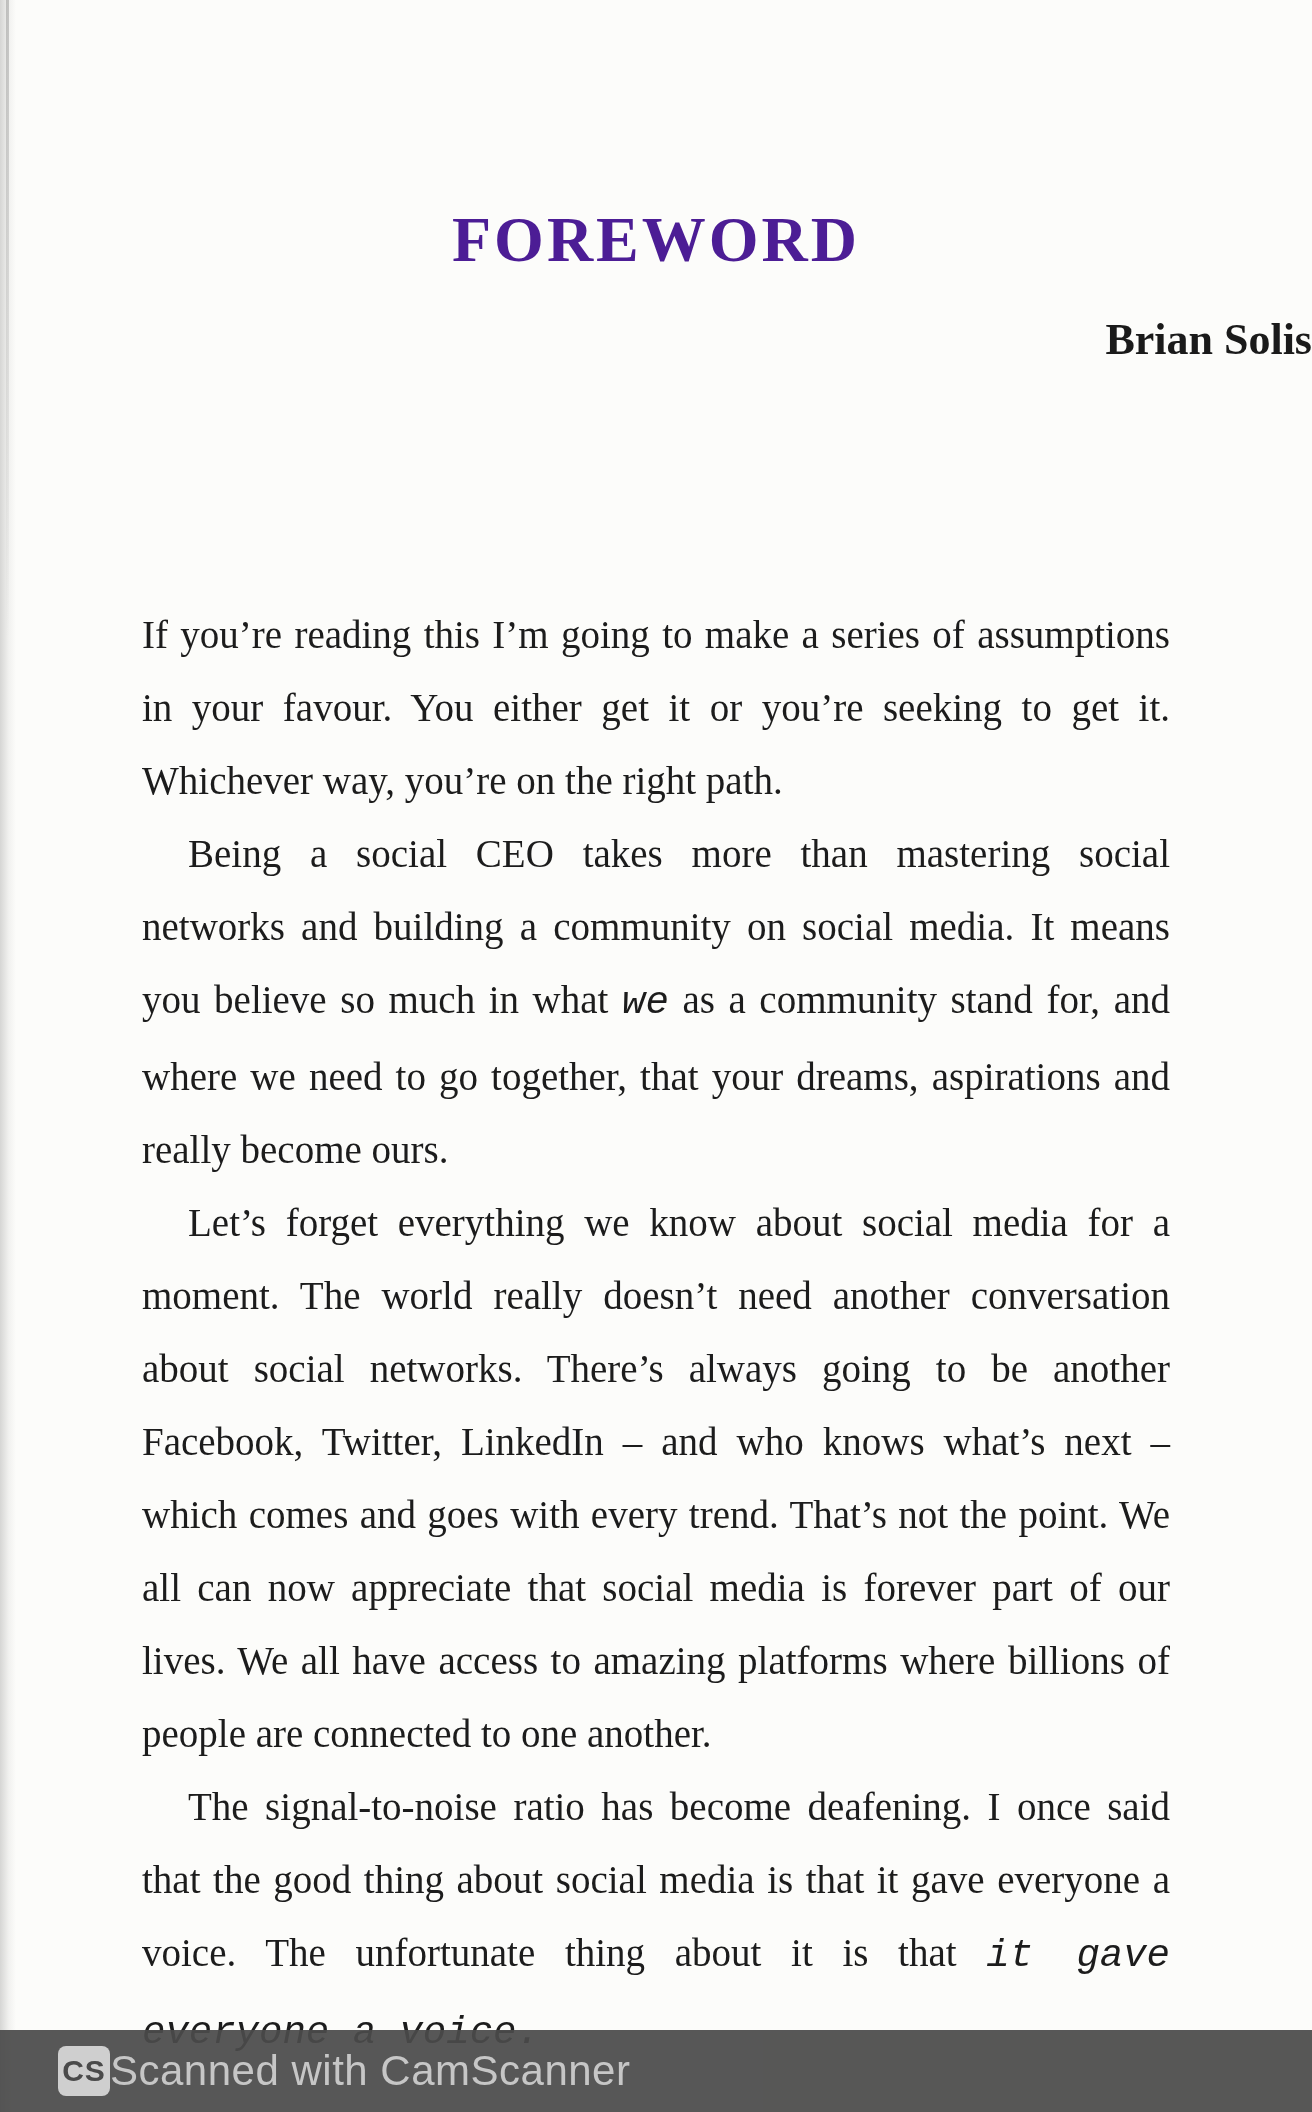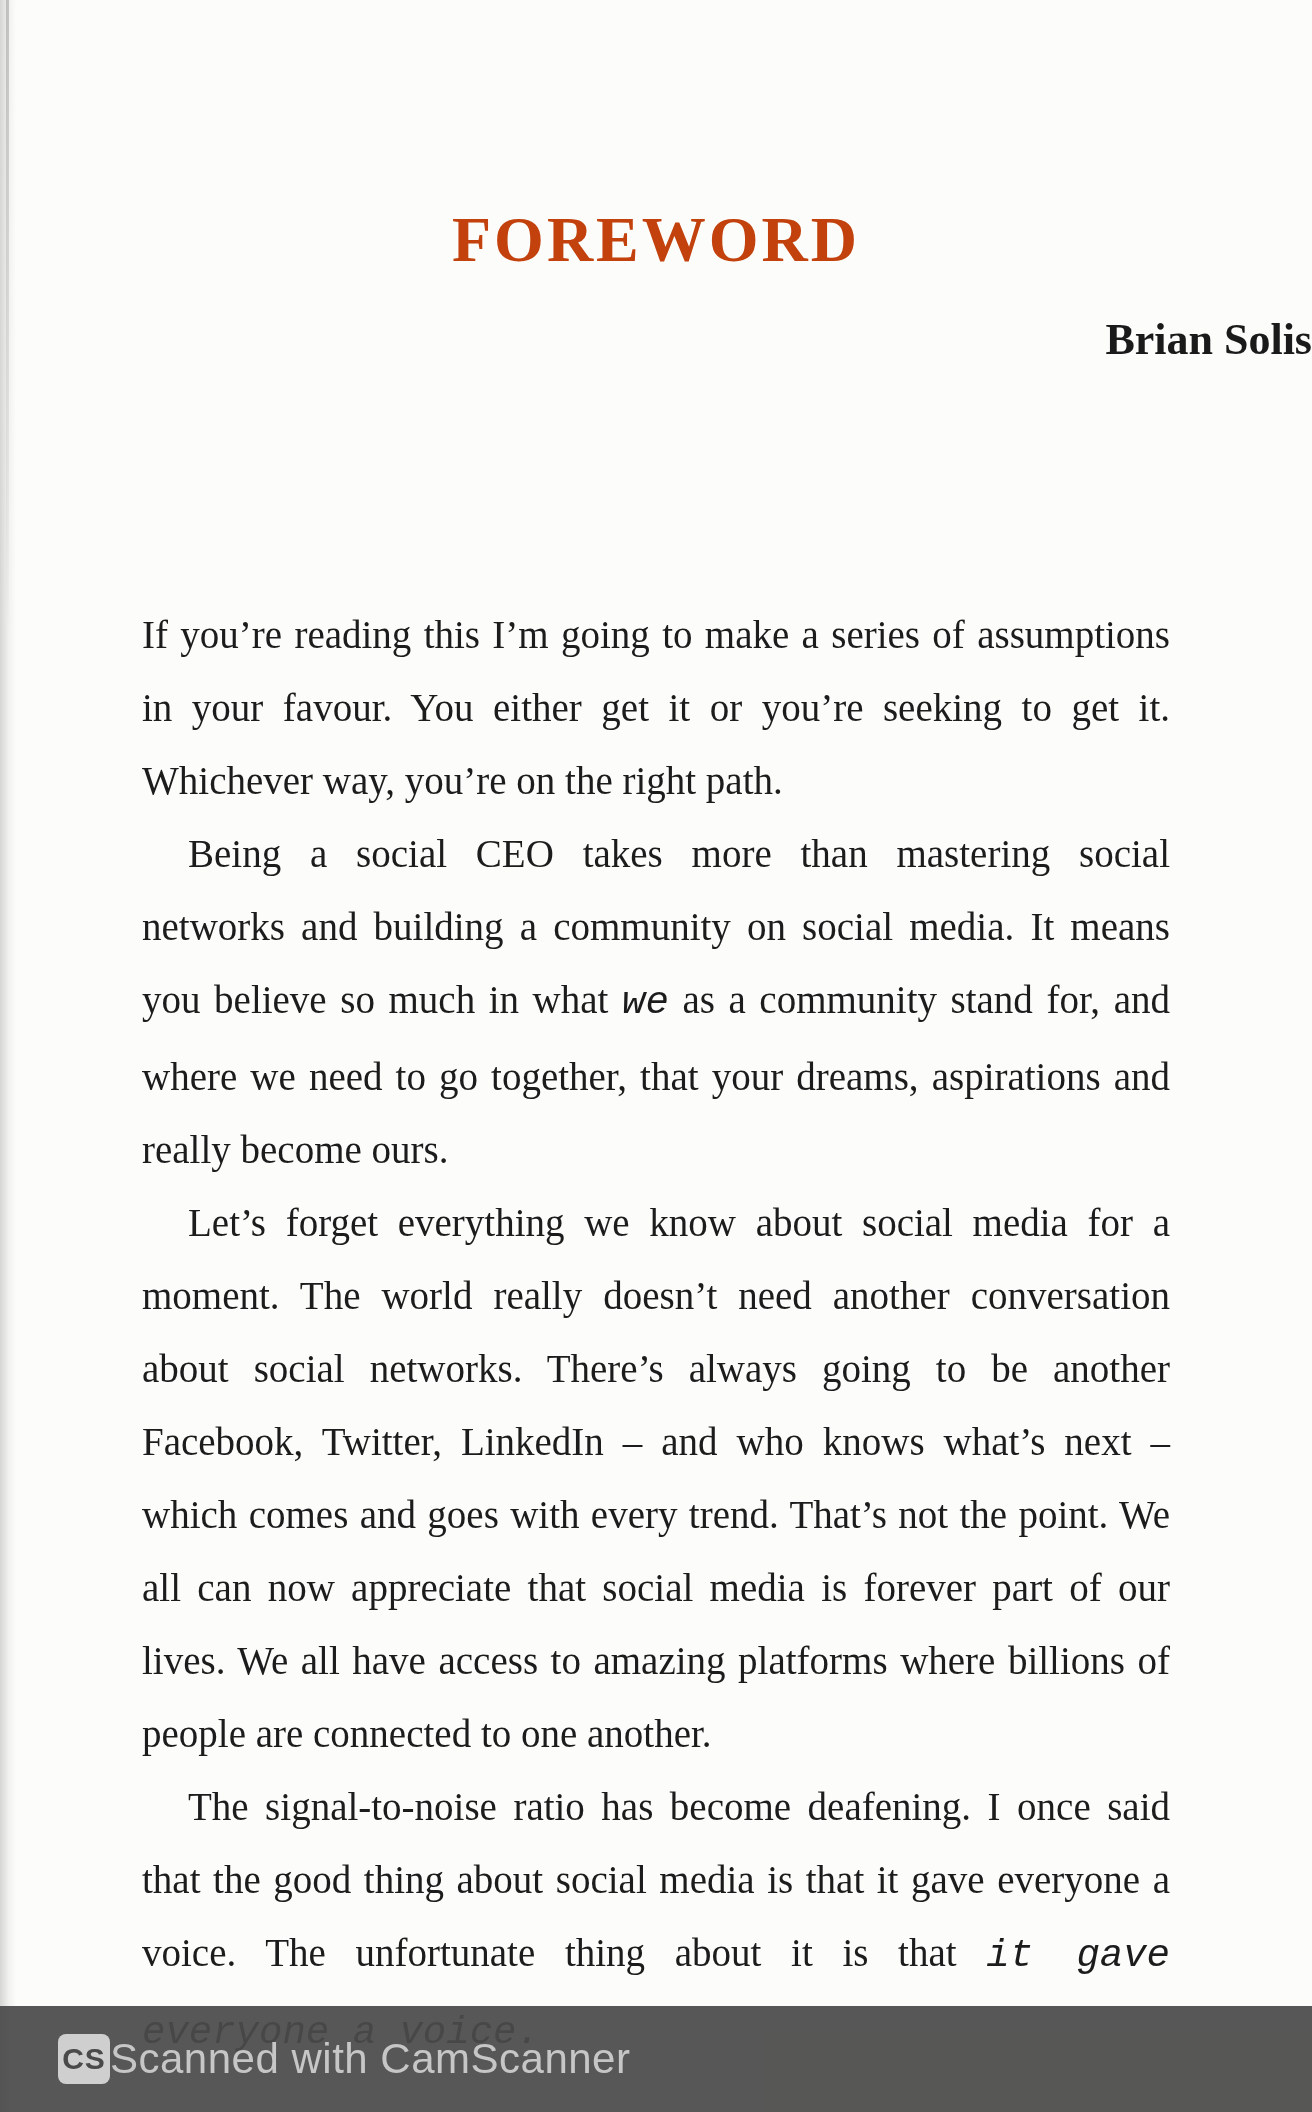--- a/index.html
+++ b/index.html
@@ -31,21 +31,21 @@
     background: linear-gradient(to bottom, rgba(60,60,60,0.25), rgba(60,60,60,0));
     pointer-events: none;
   }
   .title {
     margin-top: 208px;
     text-align: center;
     font-size: 64px;
     font-weight: 700;
     letter-spacing: 3px;
     line-height: 1;
-    color: #c2410c;
+    color: #4c1d95;
   }
   .author {
     margin-top: 46px;
     text-align: right;
     font-size: 44px;
     font-weight: 700;
     line-height: 1;
     color: #1a1a1a;
   }
   .body-text {
@@ -56,21 +56,21 @@
     text-align: justify;
   }
   .body-text p { text-align: justify; }
   .body-text p:last-child { text-align-last: left; }
   .para { text-indent: 0; }
   .para.indent { text-indent: 46px; }
   .para em { font-style: italic; font-family: Liberation Mono, monospace; }
   .scanner-bar {
     position: absolute;
     left: 0; right: 0; bottom: 0;
-    height: 106px;
+    height: 82px;
     background: rgba(74, 74, 74, 0.93);
     display: flex;
     align-items: center;
     padding: 0 16px 0 58px;
     font-family: "Liberation Sans", "DejaVu Sans", sans-serif;
   }
   .cs-logo {
     width: 52px;
     height: 50px;
     border-radius: 8px;

